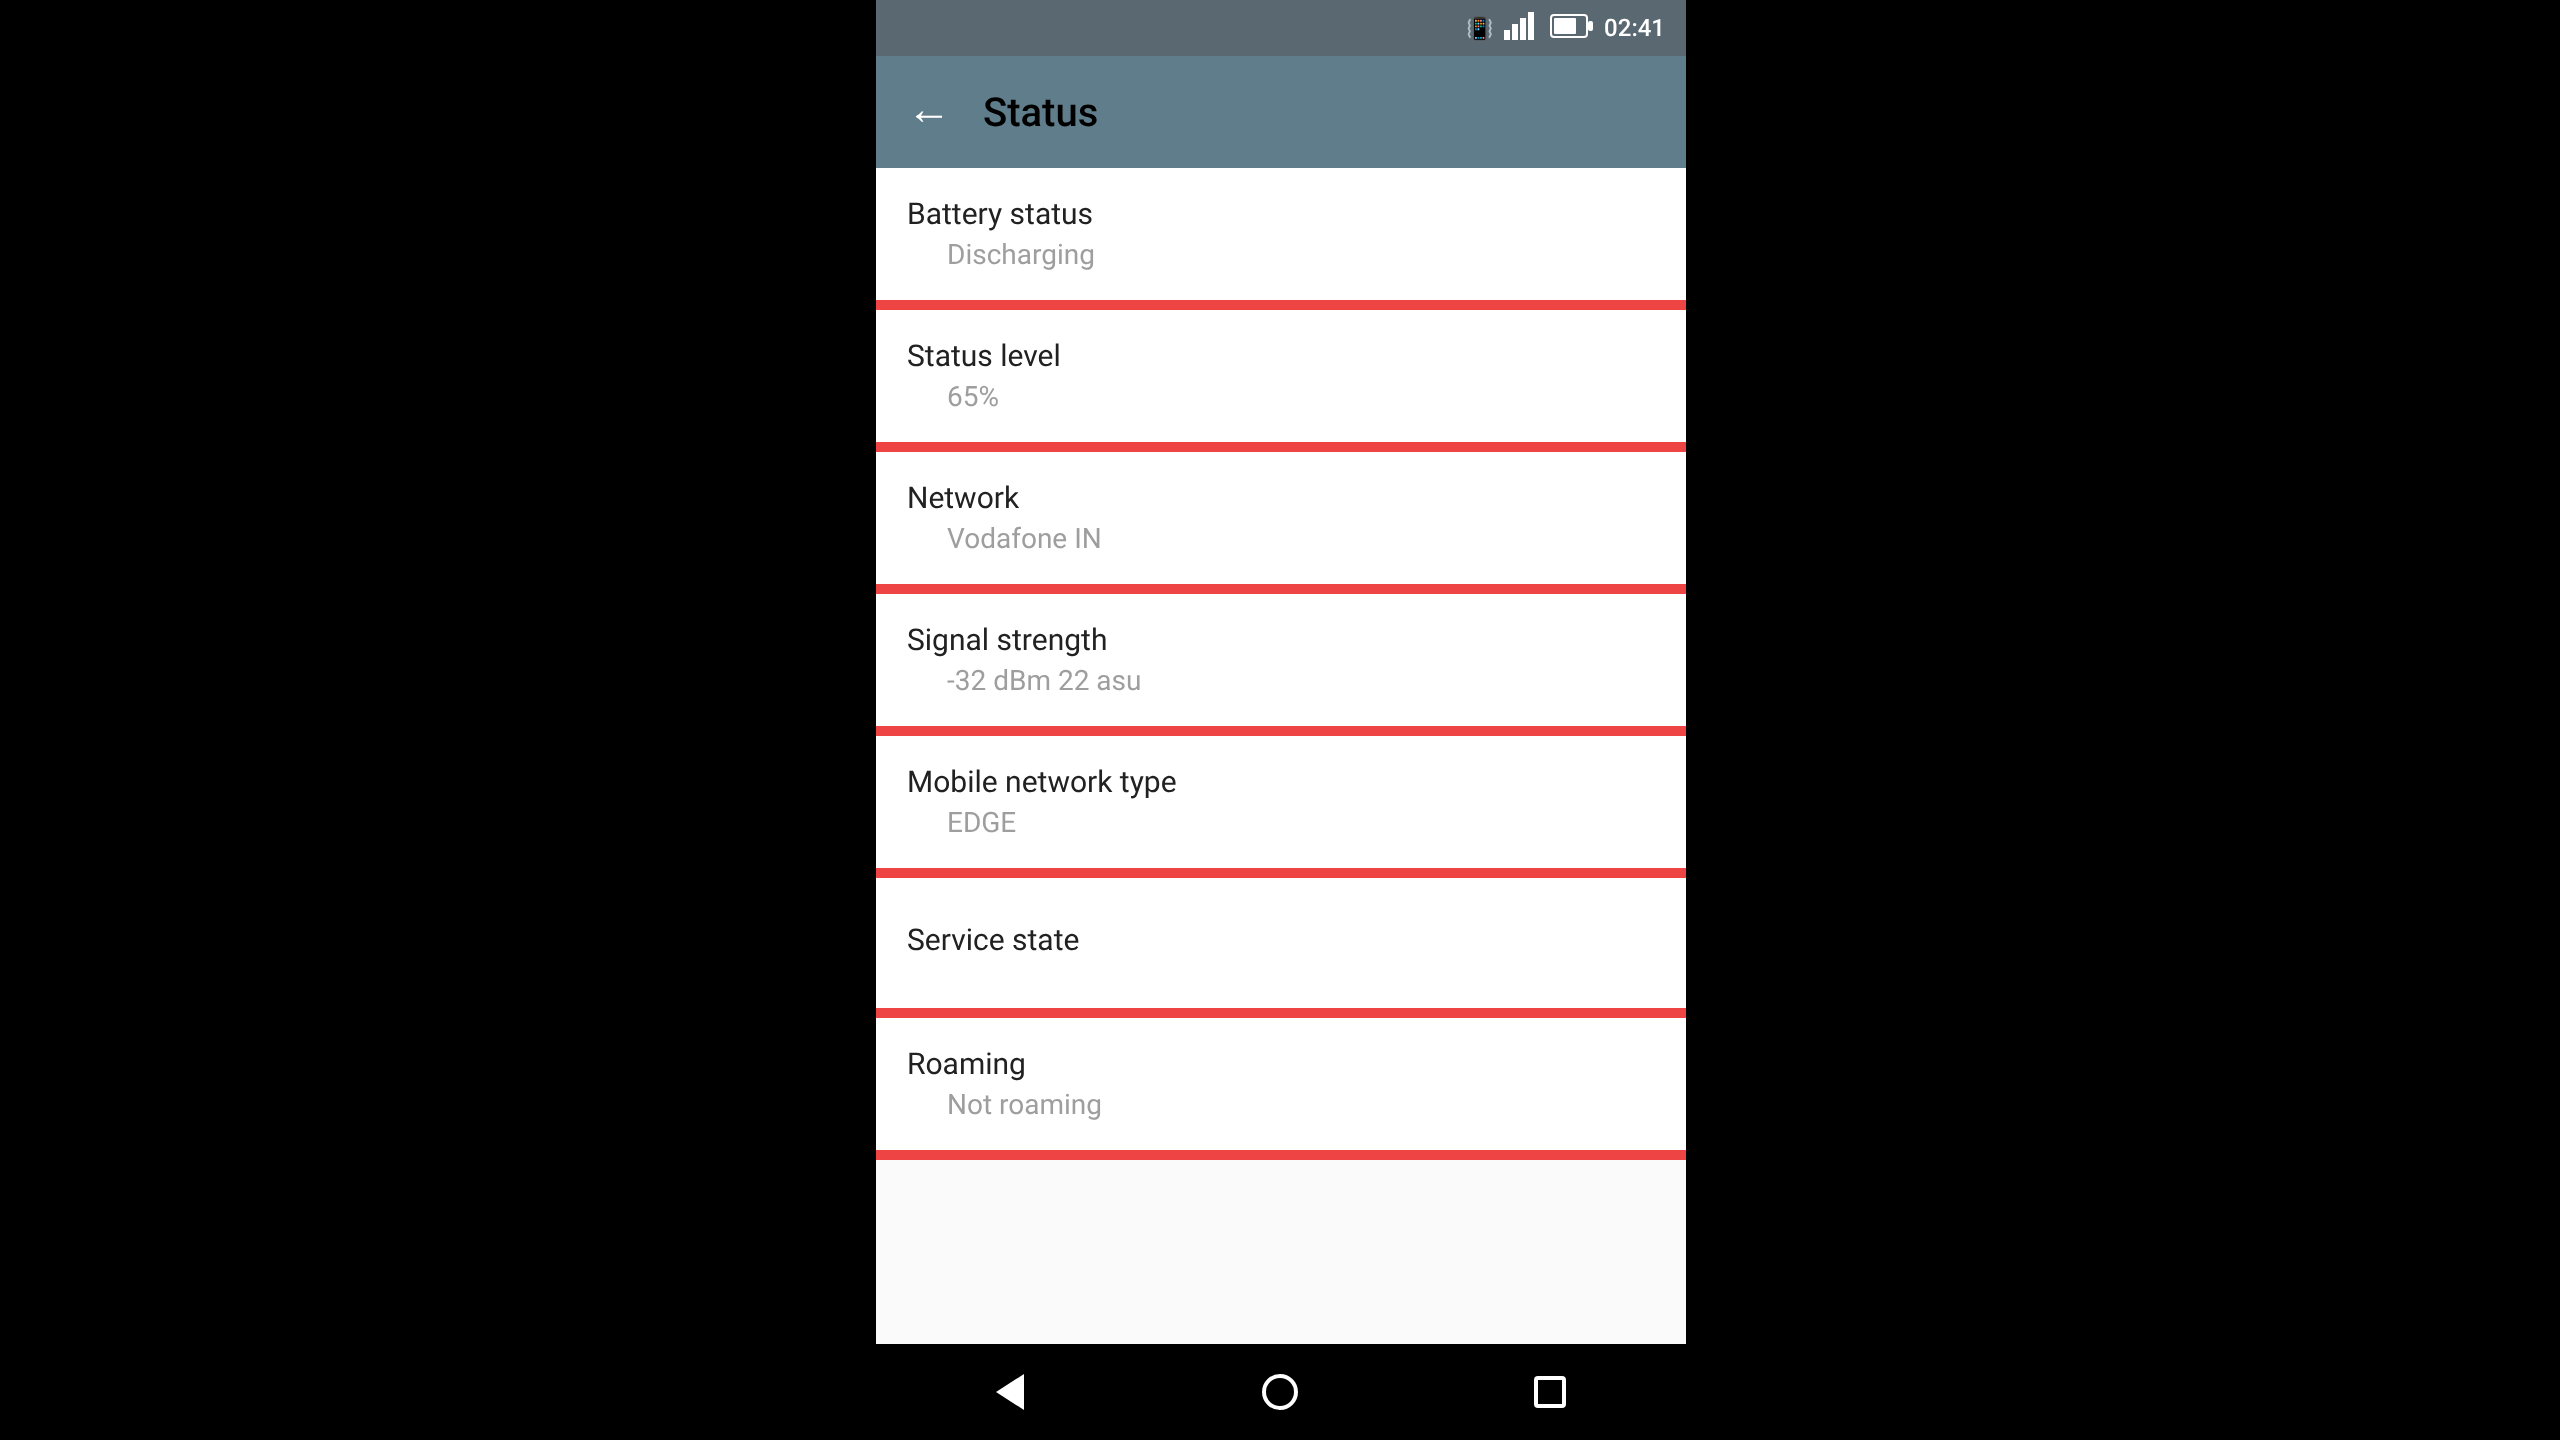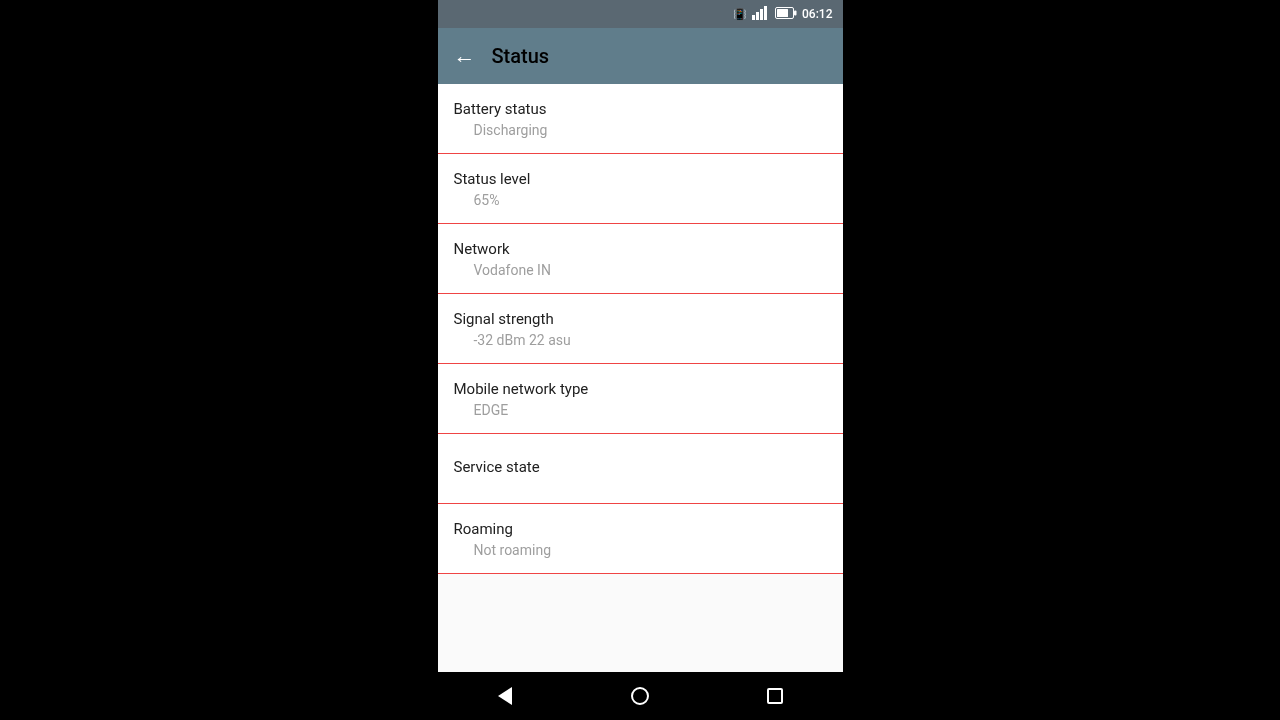--- a/index.html
+++ b/index.html
@@ -80,21 +80,21 @@
     .content {
       flex: 1;
       background: #fafafa;
       overflow-y: auto;
     }
 
     
     .list-item {
       background: #fff;
       padding: 14px 16px;
-      border-bottom: 1px solid #ef4444;
+      border-bottom: 5px solid #ef4444;
       min-height: 70px;
       display: flex;
       flex-direction: column;
       justify-content: center;
     }
 
     .list-item-title {
       font-size: 15px;
       color: #212121;
       font-weight: 400;
@@ -173,21 +173,21 @@
         </svg>
       </span>
 
       <span class="status-icon">
         <svg width="22" height="12" viewBox="0 0 22 12" fill="none">
           <rect x="0.5" y="0.5" width="18" height="11" rx="1.5" stroke="white" stroke-width="1"></rect>
           <rect x="2" y="2" width="11" height="8" fill="white" rx="0.5"></rect>
           <rect x="19" y="3.5" width="2.5" height="5" rx="1" fill="white"></rect>
         </svg>
       </span>
-      <span class="status-time">06:12</span>
+      <span class="status-time">02:41</span>
     </div>
   </div>
 
   <div class="toolbar">
     <span class="back-button">←</span>
     <span class="toolbar-title">Status</span>
   </div>
 
   <div class="content">
 

